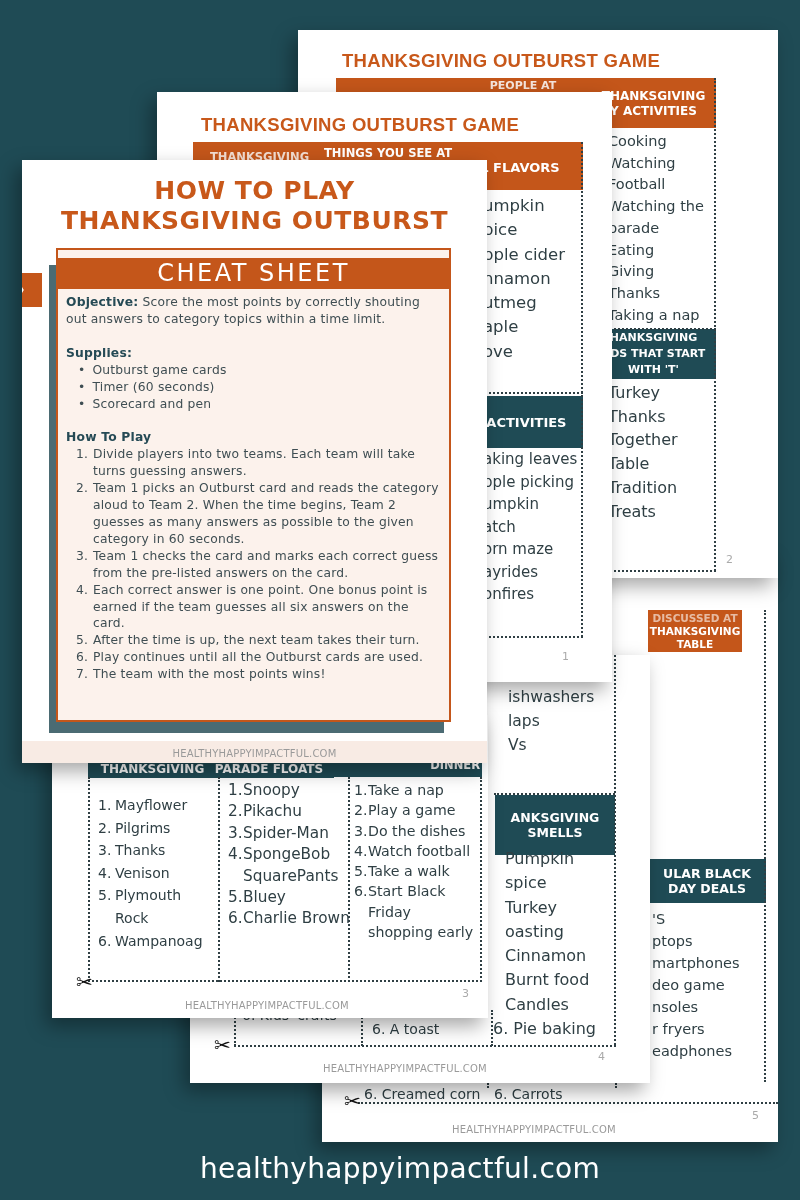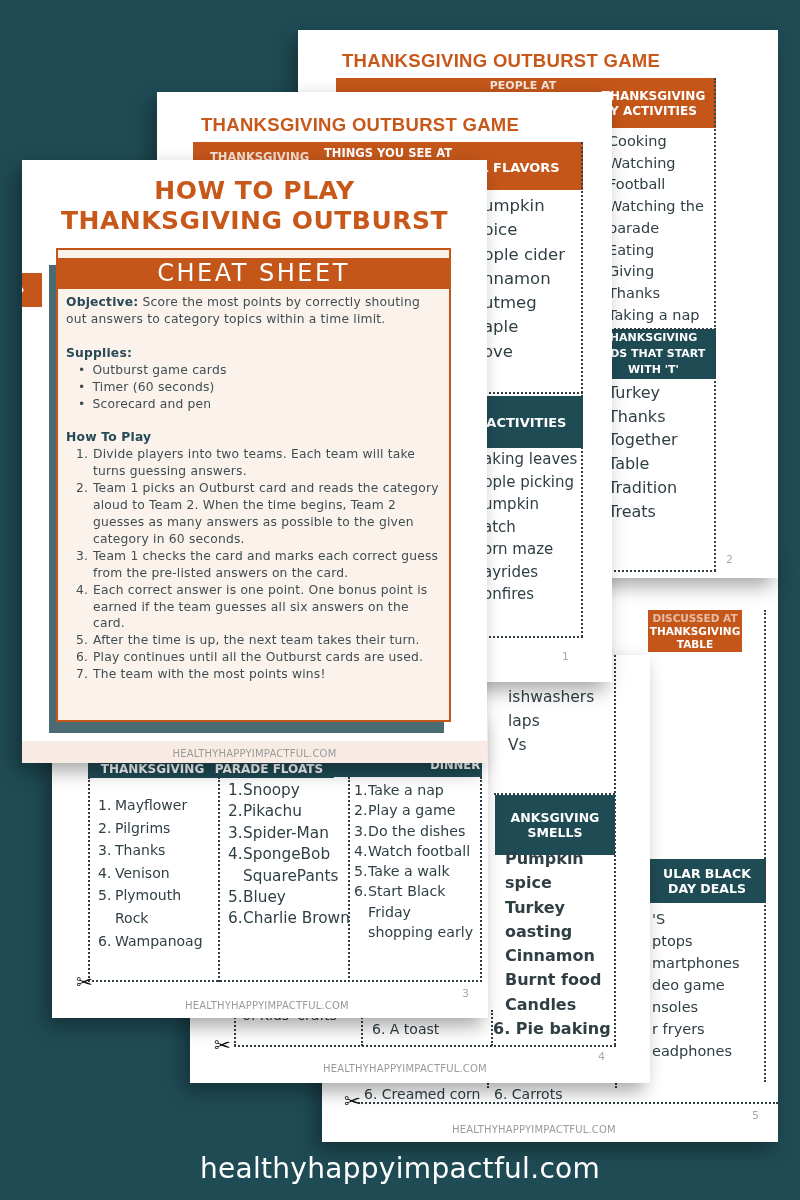--- a/index.html
+++ b/index.html
@@ -116,21 +116,21 @@
 <div class="card" id="card4" style="left:190px; top:655px; width:460px; height:428px;">
   <ul class="list" style="left:318px; top:30px; font-size:15.5px;">
     <li>ishwashers</li>
     <li>laps</li>
     <li>Vs</li>
   </ul>
   <div class="hdr tl" style="left:305px; top:140px; width:120px; height:60px; flex-direction:column; font-size:12.5px;">
     <span>ANKSGIVING</span>
     <span>SMELLS</span>
   </div>
-  <ul class="list" style="left:315px; top:192px; line-height:24.3px; font-size:16px;font-weight:bold;">
+  <ul class="list" style="left:315px; top:192px; line-height:24.3px; font-size:16px;">
     <li>Pumpkin</li>
     <li>spice</li>
     <li>Turkey</li>
     <li>oasting</li>
     <li>Cinnamon</li>
     <li>Burnt food</li>
     <li>Candles</li>
     <li style="margin-left:-12px">6. Pie baking</li>
   </ul>
   <div class="dotv" style="left:424px; top:0; height:390px;"></div>

